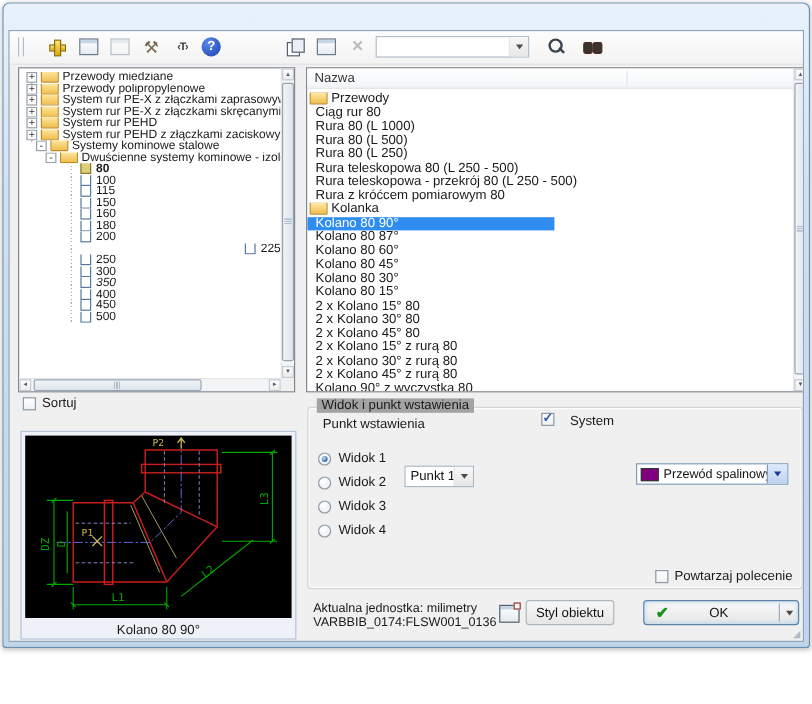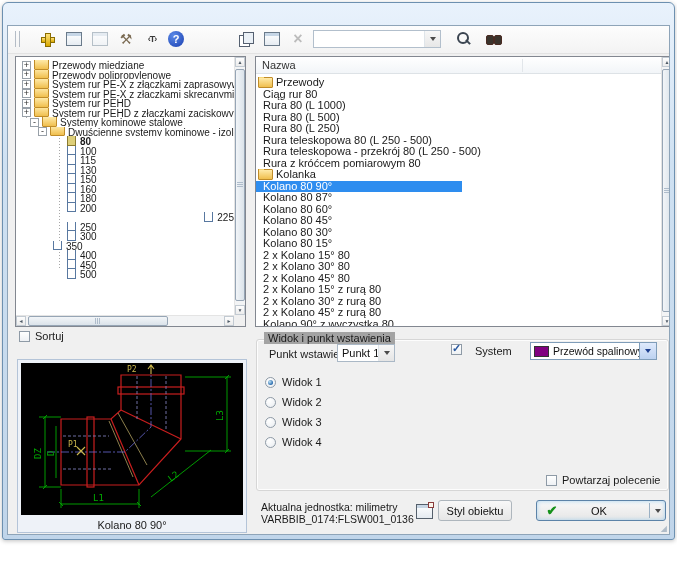--- a/index.html
+++ b/index.html
@@ -82,21 +82,21 @@
   .checkbox.checked::before{content:"✓";position:absolute;left:0px;top:-3px;font-size:11px;font-weight:bold;color:#2c5aa0;}
   .sortuj{position:absolute;left:11px;top:304px;display:flex;align-items:center;gap:5px;font-size:11px;color:#1a1a1a;}
   .preview-panel{position:absolute;left:9px;top:333px;width:230px;height:174px;background:#eef2f8;border:1px solid #b4c4d8;box-sizing:border-box;}
   .preview-black{position:absolute;left:3px;top:3px;width:222px;height:152px;background:#000;}
   .preview-caption{position:absolute;left:0;right:0;bottom:1px;text-align:center;font-size:11px;color:#1a1a1a;}
 
   
   .groupbox{position:absolute;left:248px;top:313px;width:413px;height:152px;border:1px solid #d6d6d6;border-radius:3px;box-shadow:inset 0 0 0 1px #fdfdfd;box-sizing:border-box;}
   .group-label{position:absolute;left:256px;top:306px;background:#a3a3a3;padding:0 4px;font-size:11px;color:#1a1a1a;z-index:2;}
   .lbl{position:absolute;font-size:11px;color:#1a1a1a;white-space:nowrap;}
-  .combo{position:absolute;background:#fff;border:1px solid #aab8c6;display:flex;box-sizing:border-box;align-items:center;}
+  .combo{position:absolute;background:#fff;border:1px solid #aab8c6;display:flex;box-sizing:border-box;align-items:center;margin-top:44px;}
   .combo .cval{flex:1;font-size:11px;padding:0 4px;color:#111;white-space:nowrap;overflow:hidden;}
   .combo .cbtn{width:15px;align-self:stretch;border-left:1px solid #dfe5ea;background:linear-gradient(#f7f7f7,#e5e5e5);display:flex;align-items:center;justify-content:center;}
   .combo.xp{border-color:#7f9db9;}
   .combo.xp .cbtn{background:linear-gradient(#dfeafc,#bcd2f0);border-left:1px solid #7f9db9;width:16px;}
   .swatch{width:13px;height:9px;margin-left:3px;border:1px solid #333;flex:none;}
   .vrow{position:absolute;left:257px;display:flex;gap:6px;align-items:center;font-size:11px;height:12px;color:#1a1a1a;}
   .radio{width:11px;height:11px;border:1px solid #8e9aa6;border-radius:50%;background:radial-gradient(circle at 35% 30%,#fff,#e8ecf0);position:relative;box-sizing:border-box;flex:none;}
   .radio.checked::after{content:"";position:absolute;left:2px;top:2px;width:5px;height:5px;border-radius:50%;background:radial-gradient(circle at 35% 35%,#bfe3f5,#1f62a8 75%);}
   .repeat-row{position:absolute;left:538px;top:448px;display:flex;align-items:center;gap:5px;font-size:11px;color:#1a1a1a;}
 
@@ -164,29 +164,28 @@
             <div class="trow" style="padding-left: 6px;"><span class="expander">+</span><span class="ficon"></span><span class="tlabel">Przewody polipropylenowe</span></div>
             <div class="trow" style="padding-left: 6px;"><span class="expander">+</span><span class="ficon"></span><span class="tlabel">System rur PE-X z złączkami zaprasowywanymi</span></div>
             <div class="trow" style="padding-left: 6px;"><span class="expander">+</span><span class="ficon"></span><span class="tlabel">System rur PE-X z złączkami skręcanymi</span></div>
             <div class="trow" style="padding-left: 6px;"><span class="expander">+</span><span class="ficon"></span><span class="tlabel">System rur PEHD</span></div>
             <div class="trow" style="padding-left: 6px;"><span class="expander">+</span><span class="ficon"></span><span class="tlabel">System rur PEHD z złączkami zaciskowymi</span></div>
             <div class="trow" style="padding-left: 14px;"><span class="expander">-</span><span class="ficon"></span><span class="tlabel">Systemy kominowe stalowe</span></div>
             <div class="trow" style="padding-left: 22px;"><span class="expander">-</span><span class="ficon"></span><span class="tlabel">Dwuścienne systemy kominowe - izolowane</span></div>
             <div class="trow" style="padding-left: 38px;"><span class="spacer"></span><span class="picon psel"></span><span class="tlabel bold">80</span></div>
             <div class="trow" style="padding-left: 38px;"><span class="spacer"></span><span class="picon"></span><span class="tlabel">100</span></div>
             <div class="trow" style="padding-left: 38px;"><span class="spacer"></span><span class="picon"></span><span class="tlabel">115</span></div>
-            <div class="trow" style="padding-left: 38px;"><span class="spacer"></span><span class="picon"></span><span class="tlabel">130</span></div>
             <div class="trow" style="padding-left: 38px;"><span class="spacer"></span><span class="picon"></span><span class="tlabel">150</span></div>
             <div class="trow" style="padding-left: 38px;"><span class="spacer"></span><span class="picon"></span><span class="tlabel">160</span></div>
             <div class="trow" style="padding-left: 38px;"><span class="spacer"></span><span class="picon"></span><span class="tlabel">180</span></div>
             <div class="trow" style="padding-left: 38px;"><span class="spacer"></span><span class="picon"></span><span class="tlabel">200</span></div>
             <div class="trow" style="padding-left: 38px; text-align: right;"><span class="spacer"></span><span class="picon"></span><span class="tlabel">225</span></div>
             <div class="trow" style="padding-left: 38px;"><span class="spacer"></span><span class="picon"></span><span class="tlabel">250</span></div>
             <div class="trow" style="padding-left: 38px;"><span class="spacer"></span><span class="picon"></span><span class="tlabel">300</span></div>
-            <div class="trow" style="padding-left: 24px;"><span class="spacer"></span><span class="picon"></span><span class="tlabel">350</span></div>
+            <div class="trow" style="padding-left: 38px; font-style: italic;"><span class="spacer"></span><span class="picon"></span><span class="tlabel">350</span></div>
             <div class="trow" style="padding-left: 38px;"><span class="spacer"></span><span class="picon"></span><span class="tlabel">400</span></div>
             <div class="trow" style="padding-left: 38px;"><span class="spacer"></span><span class="picon"></span><span class="tlabel">450</span></div>
             <div class="trow" style="padding-left: 38px;"><span class="spacer"></span><span class="picon"></span><span class="tlabel">500</span></div>
           </div>
         <div class="vscroll">
           <div class="sbtn up" style="left:0;top:0;"></div>
           <div class="sthumb" style="left:0;top:12px;width:10px;height:232px;"></div>
           <div class="sbtn down" style="left:0;bottom:0;"></div>
         </div>
         <div class="hscroll">

